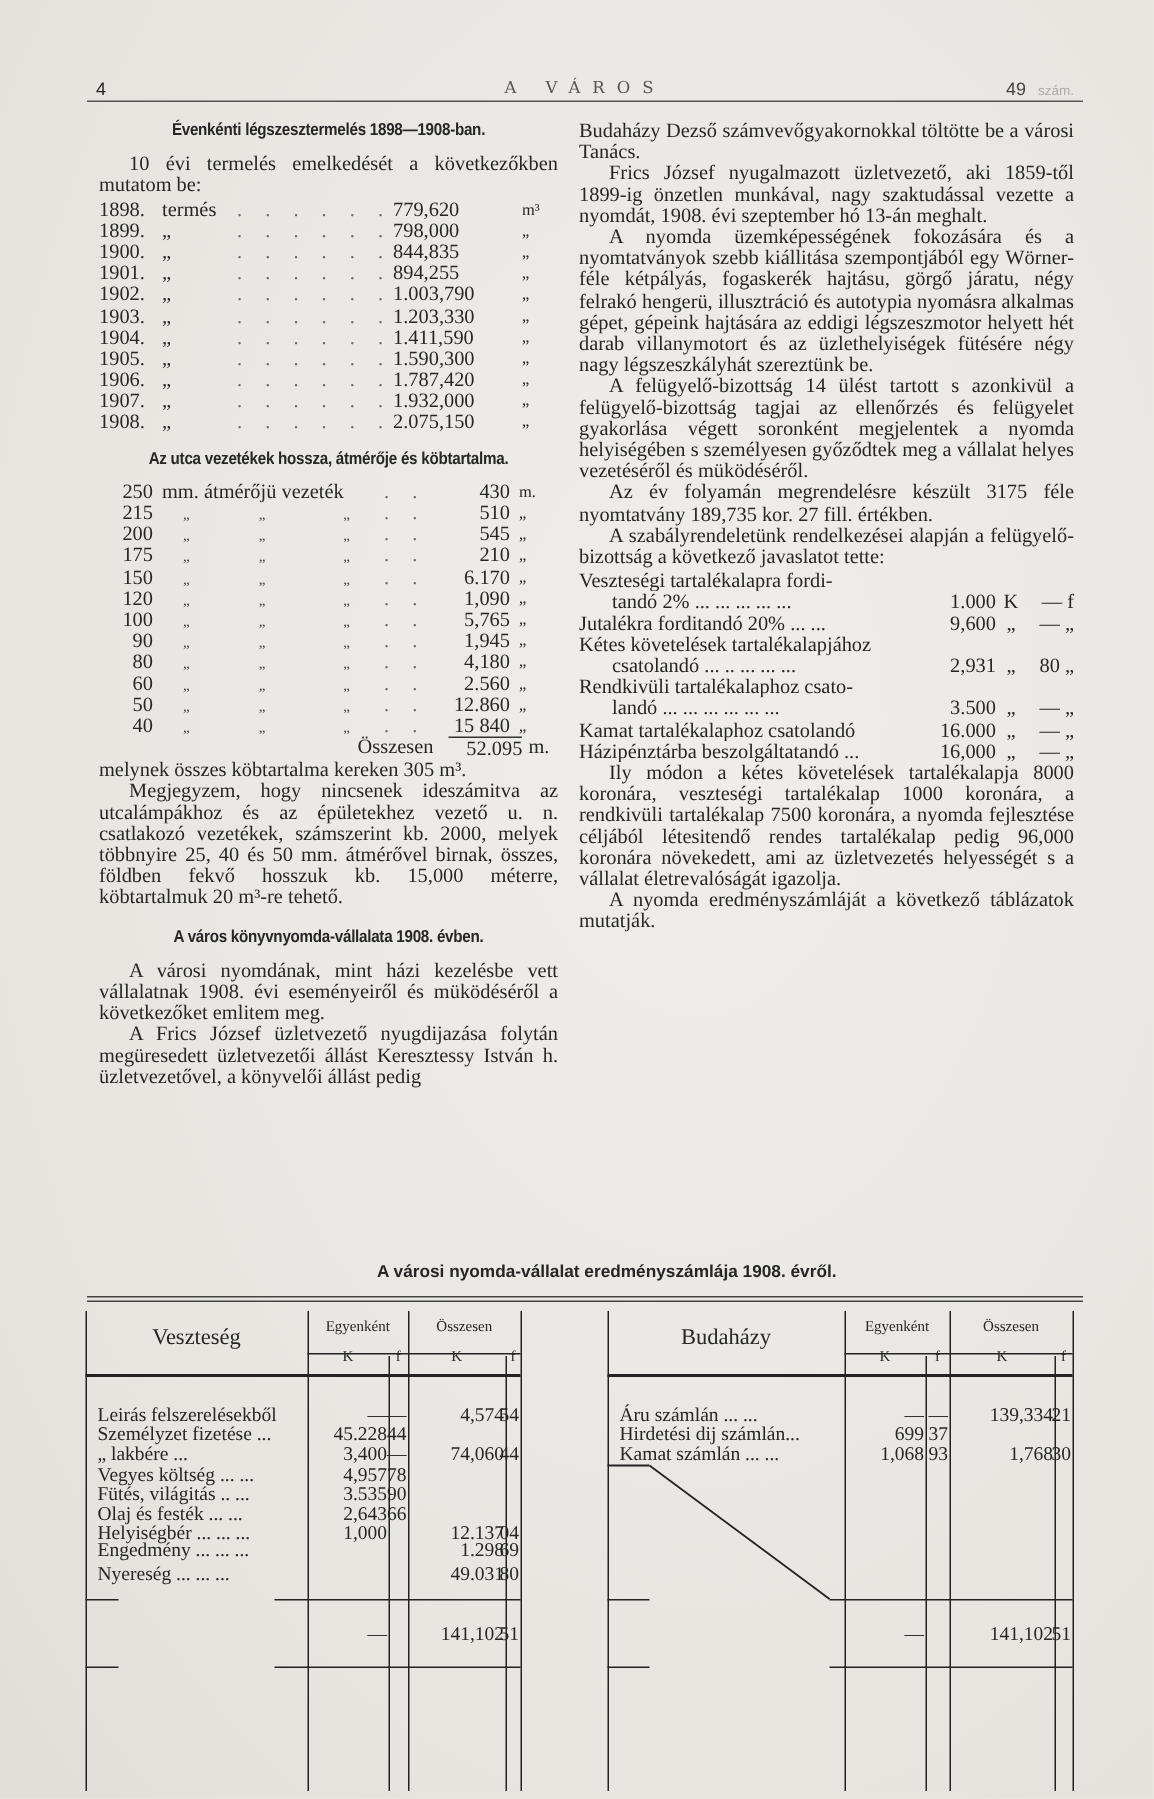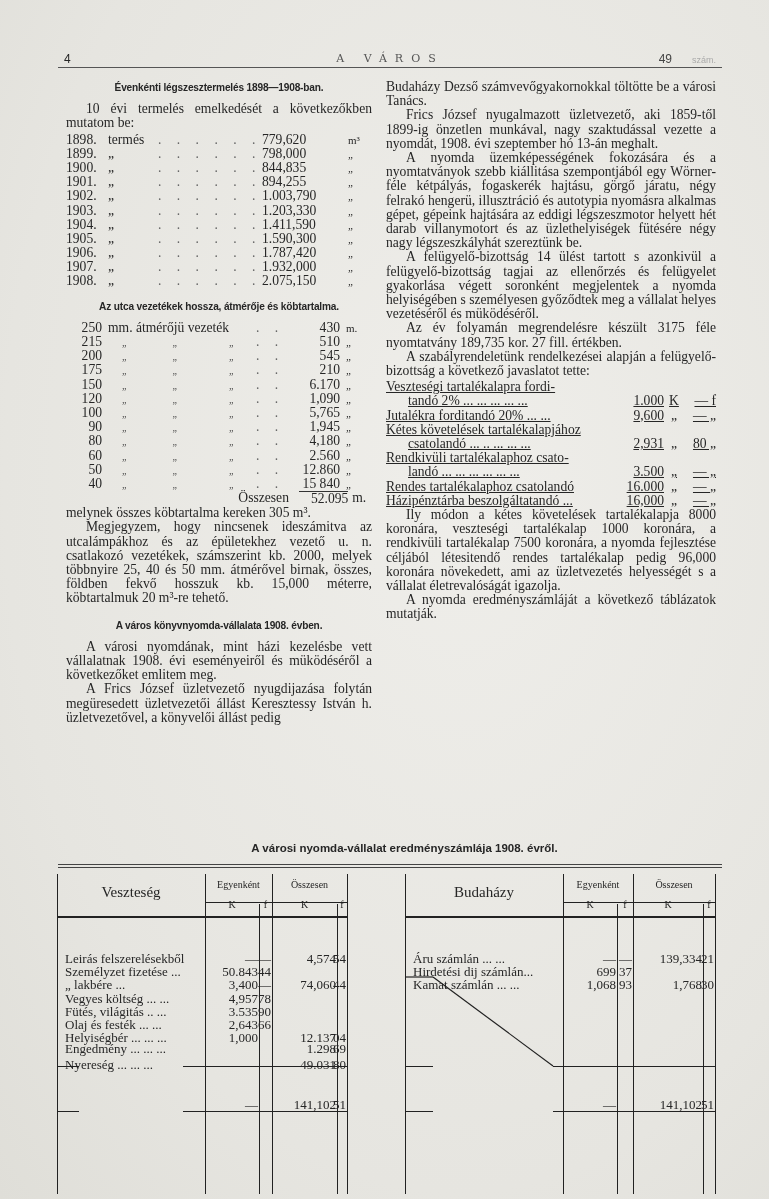--- a/index.html
+++ b/index.html
@@ -11,21 +11,21 @@
   }
   .paper {
     position:absolute; left:0; top:0; width:769px; height:1199px;
     background: radial-gradient(ellipse at 60% 40%, #efeeea 0%, #e6e5e0 70%, #dfded8 100%);
   }
   
   .hdr { position:absolute; top:52px; left:60px; width:660px; height:16px; font-size:12px; }
   .hdr .pgnum { position:absolute; left:4px; top:0; font-family:"Liberation Sans",sans-serif; }
   .hdr .title { position:absolute; left:0; right:0; text-align:center; letter-spacing:8px; font-size:11px; color:#555; }
   .hdr .issue { position:absolute; right:4px; top:0; font-family:"Liberation Sans",sans-serif; color:#444;}
-  .hdr .issue .faint { color:#aaa; font-size:9px; margin-left:20px; }
+  .hdr .issue .faint { color:#aaa; font-size:9px; margin-left:8px; }
   .rule-top { position:absolute; top:67px; left:58px; width:664px; border-top:1px solid #555; }
 
   .col { position:absolute; font-family:"Liberation Serif",serif; font-size:13.6px; line-height:14.2px; }
   .col-left { left:66px; top:80px; width:306px; }
   .col-right { left:386px; top:80px; width:330px; }
 
   .h-bold { font-family:"Liberation Sans",sans-serif; font-weight:bold; font-size:11.5px; text-align:center; letter-spacing:-0.2px; margin:0 0 8px 0; transform:scaleX(0.88); transform-origin:center;}
   .para { text-align:justify; margin:0; }
   .indent { text-indent:20px; }
 
@@ -43,41 +43,41 @@
   .pipe-row .desc { width:148px; white-space:nowrap; overflow:hidden; }
   .pipe-row .ditto { display:inline-block; font-size:10px; color:#444; }
   .pipe-row .dots { width:34px; color:#666; letter-spacing:6px; white-space:nowrap; overflow:hidden;}
   .pipe-row .val { width:50px; text-align:right; }
   .pipe-row .unit { width:20px; padding-left:6px; font-size:11px; }
   .pipe-total { display:flex; height:15px; }
   .pipe-total .lbl { width:226px; text-align:right; padding-right:10px; }
   .pipe-total .val { width:50px; text-align:right; border-top:1px solid #333; }
   .pipe-total .unit { width:20px; padding-left:4px; }
 
-  .prop-row { display:flex; height:14.2px; white-space:nowrap;text-decoration:underline; }
+  .prop-row { display:flex; height:14.2px; white-space:nowrap; }
   .prop-row .lbl { flex:1; overflow:hidden; }
   .prop-row .amt { width:68px; text-align:right; }
   .prop-row .k { width:20px; text-align:center; }
   .prop-row .f { width:32px; text-align:right; }
   .prop-row.sub .lbl { padding-left:22px; }
 
   .table-title { position:absolute; top:842px; left:0; width:769px; text-align:center;
     font-family:"Liberation Sans",sans-serif; font-weight:bold; font-size:11.5px;padding-left:20px; }
   .tbl-rule { position:absolute; top:864px; left:58px; width:664px; border-top:1px solid #444; }
   .tbl-rule2 { position:absolute; top:867px; left:58px; width:664px; border-top:1px solid #444; }
 
   .acct { position:absolute; top:874px; height:320px; font-family:"Liberation Serif",serif; font-size:13px; line-height:13.2px;}
   .acct-left { left:57px; width:300px; }
   .acct-right { left:405px; width:310px; }
   .acct .vl { position:absolute; top:0; width:0; border-left:1px solid #222; }
   .acct .hl { position:absolute; height:0; border-top:1px solid #222; }
   .acct .hdr-main { position:absolute; top:12px; text-align:center; font-size:15px; }
   .acct .hdr-sub { position:absolute; top:4px; text-align:center; font-size:10px; font-family:"Liberation Serif",serif; }
   .acct .hdr-kf { position:absolute; top:24px; text-align:center; font-size:10px; }
-  .acct .row { position:absolute; height:13.2px; white-space:nowrap;margin-top:16px; }
+  .acct .row { position:absolute; height:13.2px; white-space:nowrap; }
   .acct .cell-r { position:absolute; text-align:right; }
 </style>
 </head>
 <body>
 
 <div class="paper">
 
   <div class="hdr">
     <span class="pgnum">4</span>
     <span class="title">A VÁROS</span>
@@ -316,21 +316,21 @@
           <span class="k"></span>
           <span class="f"></span>
         </div>
         <div class="prop-row sub">
           <span class="lbl">landó ... ... ... ... ... ...</span>
           <span class="amt">3.500</span>
           <span class="k">„</span>
           <span class="f">— „</span>
         </div>
         <div class="prop-row">
-          <span class="lbl">Rendes tartalékalaphoz csatolandó</span>
+          <span class="lbl">Kamat tartalékalaphoz csatolandó</span>
           <span class="amt">16.000</span>
           <span class="k">„</span>
           <span class="f">— „</span>
         </div>
         <div class="prop-row">
           <span class="lbl">Házipénztárba beszolgáltatandó ...</span>
           <span class="amt">16,000</span>
           <span class="k">„</span>
           <span class="f">— „</span>
         </div>
@@ -361,21 +361,21 @@
       <div class="hdr-kf" style="left:280px;width:10px">f</div>
       <div class="row" style="top:62px;left:0;width:290px">
         <span class="cell-r" style="left:8px;text-align:left">Leirás felszerelésekből</span>
         <span class="cell-r" style="right:89px">—</span>
         <span class="cell-r" style="right:76px">—</span>
         <span class="cell-r" style="right:11px">4,574</span>
         <span class="cell-r" style="right:1px">54</span>
       </div>
       <div class="row" style="top:75.2px;left:0;width:290px">
         <span class="cell-r" style="left:8px;text-align:left">Személyzet fizetése ...</span>
-        <span class="cell-r" style="right:89px">50.843</span>
+        <span class="cell-r" style="right:89px">45.228</span>
         <span class="cell-r" style="right:76px">44</span>
         <span class="cell-r" style="right:11px"></span>
         <span class="cell-r" style="right:1px"></span>
       </div>
       <div class="row" style="top:88.4px;left:0;width:290px">
         <span class="cell-r" style="left:8px;text-align:left">„ lakbére ...</span>
         <span class="cell-r" style="right:89px">3,400</span>
         <span class="cell-r" style="right:76px">—</span>
         <span class="cell-r" style="right:11px">74,060</span>
         <span class="cell-r" style="right:1px">44</span>

